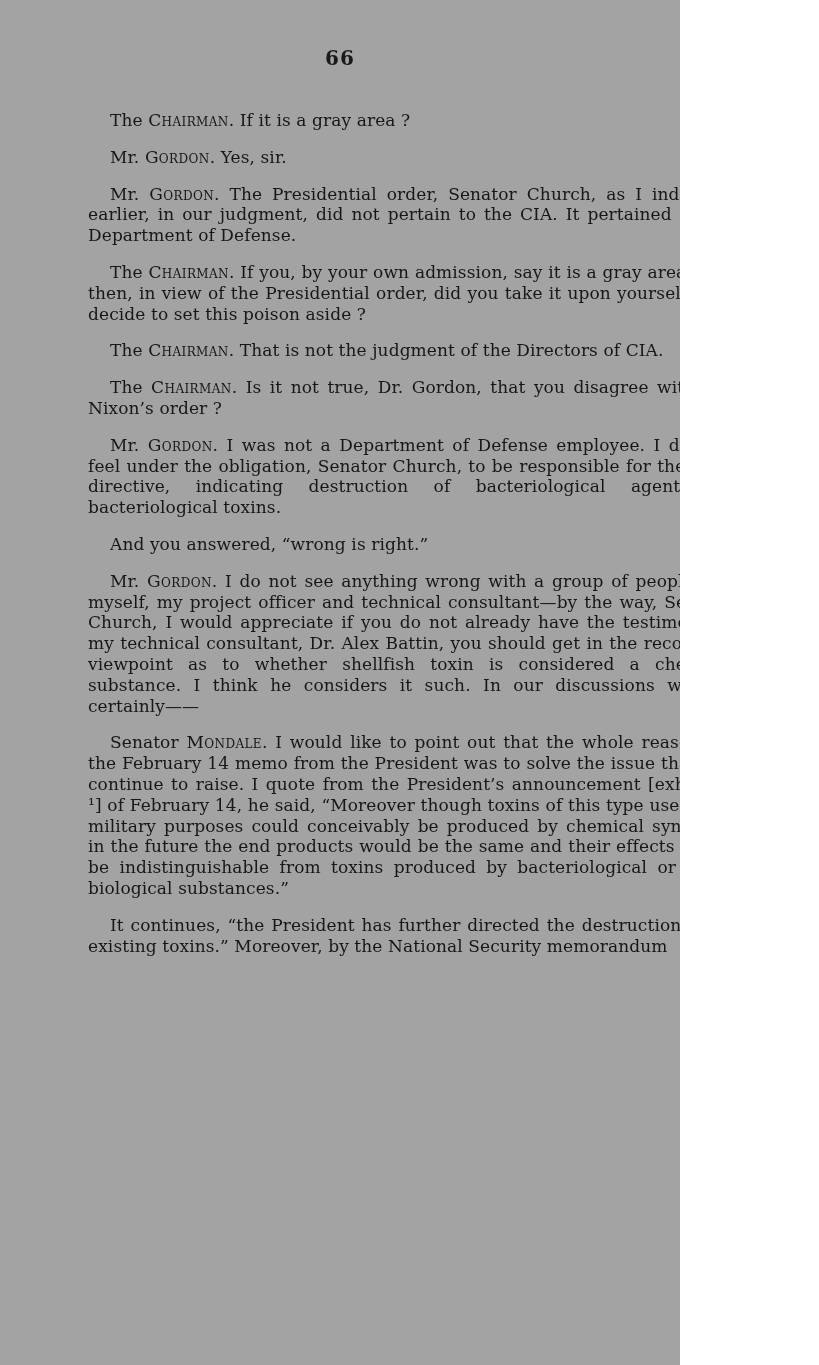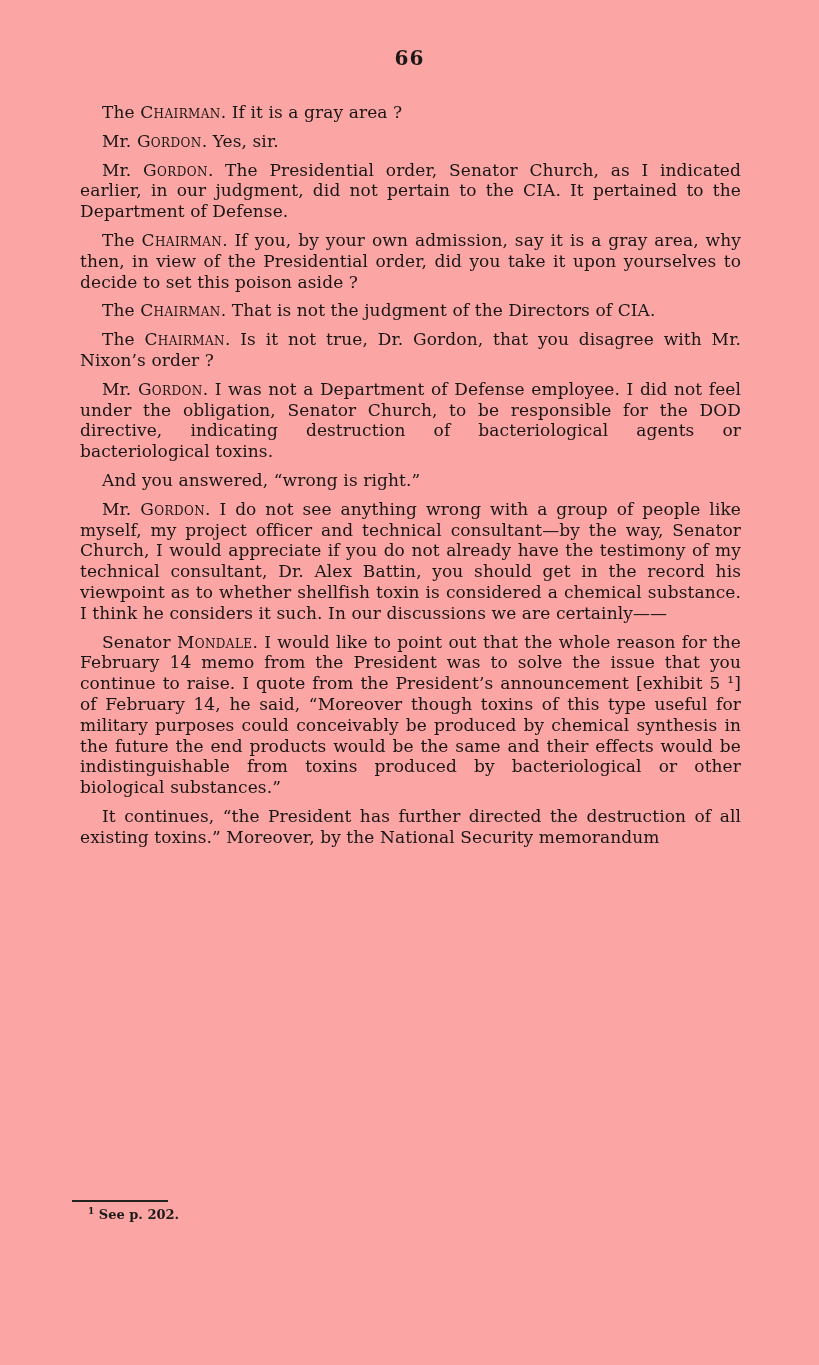--- a/index.html
+++ b/index.html
@@ -3,23 +3,23 @@
 <meta charset="utf-8">
 <style>
   * { margin: 0; padding: 0; box-sizing: border-box; }
   html, body {
     width: 819px;
     background: #ffffff;
     font-family: "DejaVu Serif", "Liberation Serif", serif;
   }
   .page {
     position: relative;
-    width: 819px;
+    width: 680px;
     height: 1365px;
-    background: #fca5a5;
+    background: #a3a3a3;
     color: #151413;
     overflow: hidden;
   }
   .page-number {
     position: absolute;
     top: 46px;
     left: 0;
     width: 100%;
     text-align: center;
     font-size: 20px;
@@ -33,21 +33,21 @@
     left: 72px;
     width: 677px;
     font-size: 17px;
     line-height: 20.8px;
     text-align: justify;
     letter-spacing: 0.1px;
     color: #181715;
   }
   .para {
     text-indent: 22px;
-    margin: 8px;
+    margin: 16px;
   }
   .speaker {
     font-variant: small-caps;
     letter-spacing: 0.4px;
   }
   .footnote-block {
     position: absolute;
     left: 72px;
     top: 1200px;
     width: 677px;
@@ -84,18 +84,14 @@
       <p class="para">The <span class="speaker">Chairman</span>. If you, by your own admission, say it is a gray area, why then, in view of the Presidential order, did you take it upon yourselves to decide to set this poison aside ?</p>
       <p class="para">The <span class="speaker">Chairman</span>. That is not the judgment of the Directors of CIA.</p>
       <p class="para">The <span class="speaker">Chairman</span>. Is it not true, Dr. Gordon, that you disagree with Mr. Nixon’s order ?</p>
       <p class="para">Mr. <span class="speaker">Gordon</span>. I was not a Department of Defense employee. I did not feel under the obligation, Senator Church, to be responsible for the DOD directive, indicating destruction of bacteriological agents or bacteriological toxins.</p>
       <p class="para">And you answered, “wrong is right.”</p>
       <p class="para">Mr. <span class="speaker">Gordon</span>. I do not see anything wrong with a group of people like myself, my project officer and technical consultant—by the way, Senator Church, I would appreciate if you do not already have the testimony of my technical consultant, Dr. Alex Battin, you should get in the record his viewpoint as to whether shellfish toxin is considered a chemical substance. I think he considers it such. In our discussions we are certainly——</p>
       <p class="para">Senator <span class="speaker">Mondale</span>. I would like to point out that the whole reason for the February 14 memo from the President was to solve the issue that you continue to raise. I quote from the President’s announcement [exhibit 5 ¹] of February 14, he said, “Moreover though toxins of this type useful for military purposes could conceivably be produced by chemical synthesis in the future the end products would be the same and their effects would be indistinguishable from toxins produced by bacteriological or other biological substances.”</p>
       <p class="para">It continues, “the President has further directed the destruction of all existing toxins.” Moreover, by the National Security memorandum</p>
     </div>
 
-  <div class="footnote-block">
-    <hr class="footnote-rule">
-    <div class="footnote"><sup>1</sup><span> See p. 202.</span></div>
-  </div>
 
 </div>
 
 </body></html>

